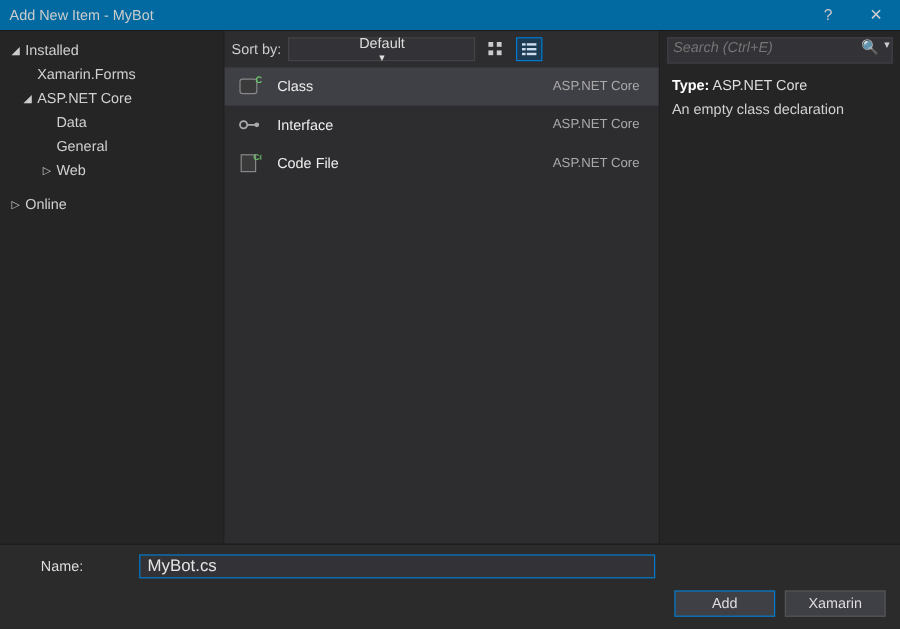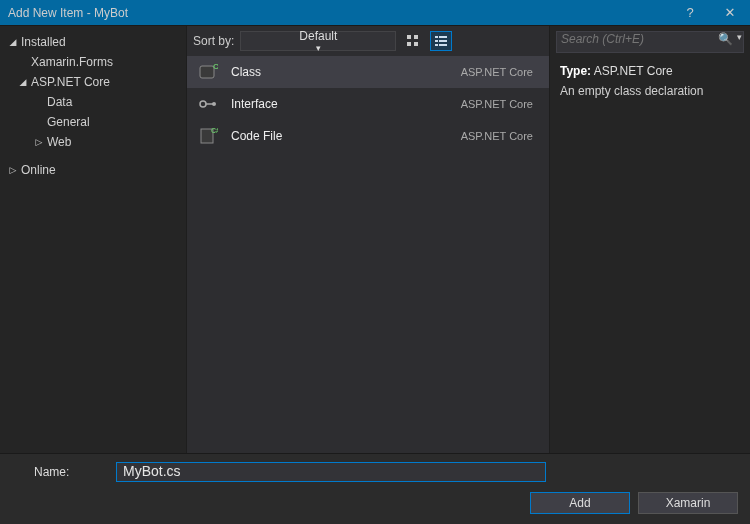--- a/index.html
+++ b/index.html
@@ -91,21 +91,21 @@
   .namefield {
     flex:1; max-width:430px; background:#333337; border:1px solid #007acc;
     height:20px; padding:0 6px;
   }
   .namefield input {
     width:100%; background:transparent; border:none; outline:none;
     color:#e5e5e5; font-size:14px; font-family:inherit;
   }
   .btnrow { display:flex; justify-content:flex-end; gap:8px; padding-right:2px; }
   .btn {
-    width:100px; height:22px; background:#3f3f46; border:1px solid #555;
+    width:84px; height:22px; background:#3f3f46; border:1px solid #555;
     display:flex; align-items:center; justify-content:center; color:#ddd;
   }
   .btn.primary { border:1px solid #007acc; }
   svg { display:block; }
 </style>
 </head>
 <body>
 
 <div class="titlebar">
   <span class="title">Add New Item - MyBot</span>

